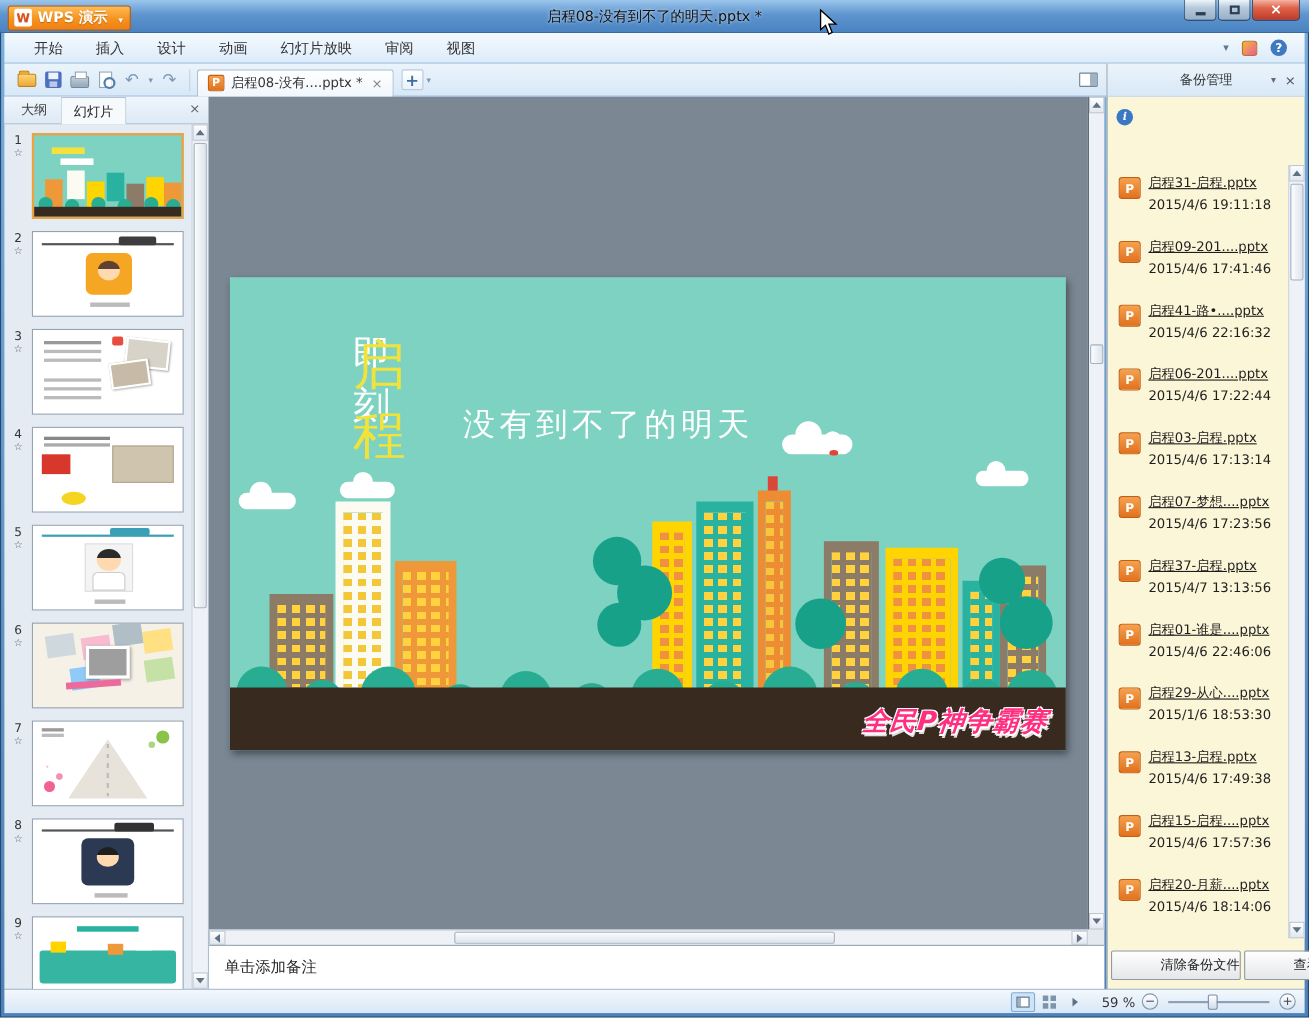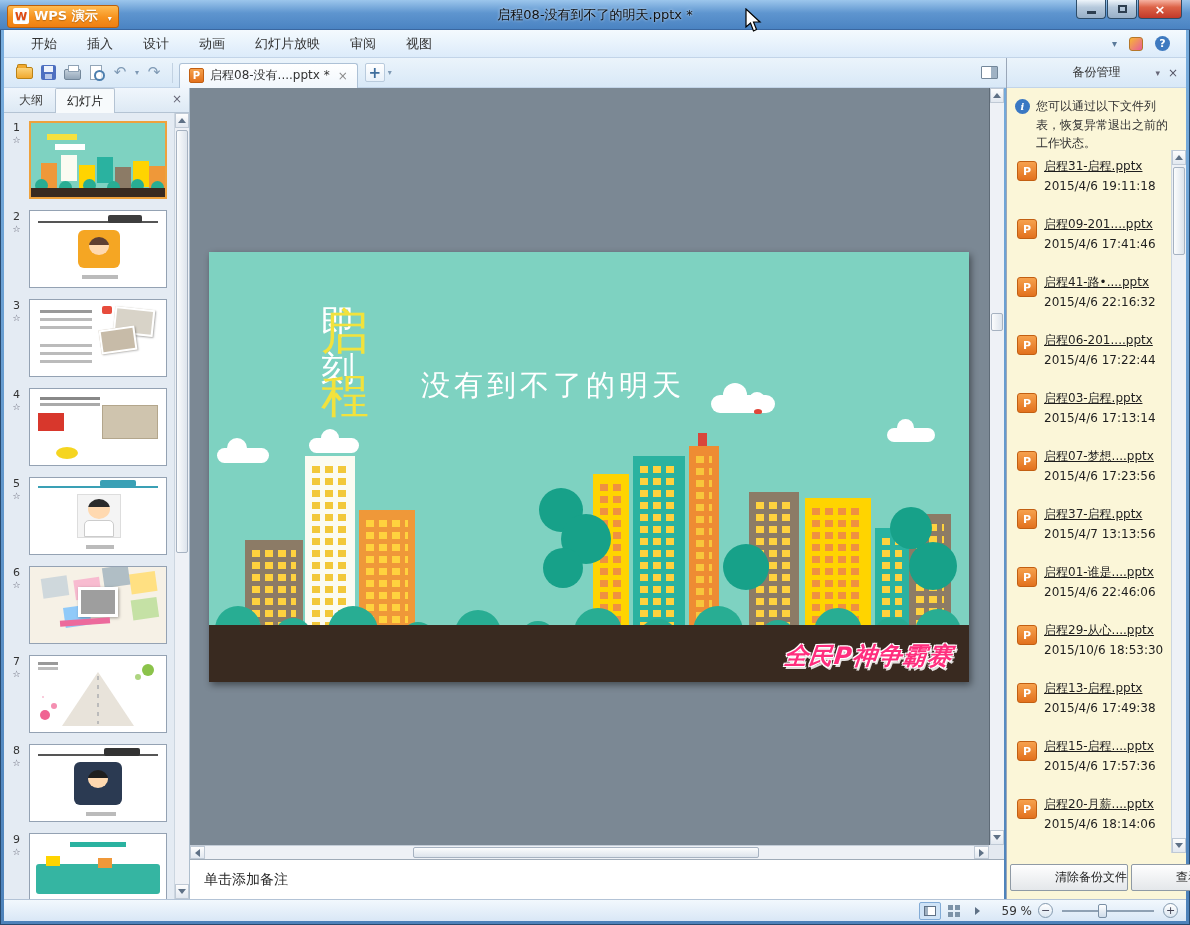--- a/index.html
+++ b/index.html
@@ -568,21 +568,20 @@
   </div>
 
   <div class="right-panel">
     <div class="rp-header">
       <span>备份管理</span>
       <span class="rp-caret">▾</span>
       <span class="rp-close">×</span>
     </div>
     <div class="rp-info">
       <span class="info-icon">i</span>
-      <span>您可以通过以下文件列表，恢复异常退出之前的工作状态。</span>
     </div>
     <div class="rp-list">
       <div class="file-item">
         <span class="file-icon">P</span>
         <div>
             <div class="file-name">启程31-启程.pptx</div>
         <div class="file-time">2015/4/6 19:11:18</div>
           </div>
       </div>
       <div class="file-item">
@@ -631,21 +630,21 @@
         <span class="file-icon">P</span>
         <div>
             <div class="file-name">启程01-谁是....pptx</div>
         <div class="file-time">2015/4/6 22:46:06</div>
           </div>
       </div>
       <div class="file-item">
         <span class="file-icon">P</span>
         <div>
             <div class="file-name">启程29-从心....pptx</div>
-        <div class="file-time">2015/10/6 18:53:30</div>
+        <div class="file-time">2015/1/6 18:53:30</div>
           </div>
       </div>
       <div class="file-item">
         <span class="file-icon">P</span>
         <div>
             <div class="file-name">启程13-启程.pptx</div>
         <div class="file-time">2015/4/6 17:49:38</div>
           </div>
       </div>
       <div class="file-item">

